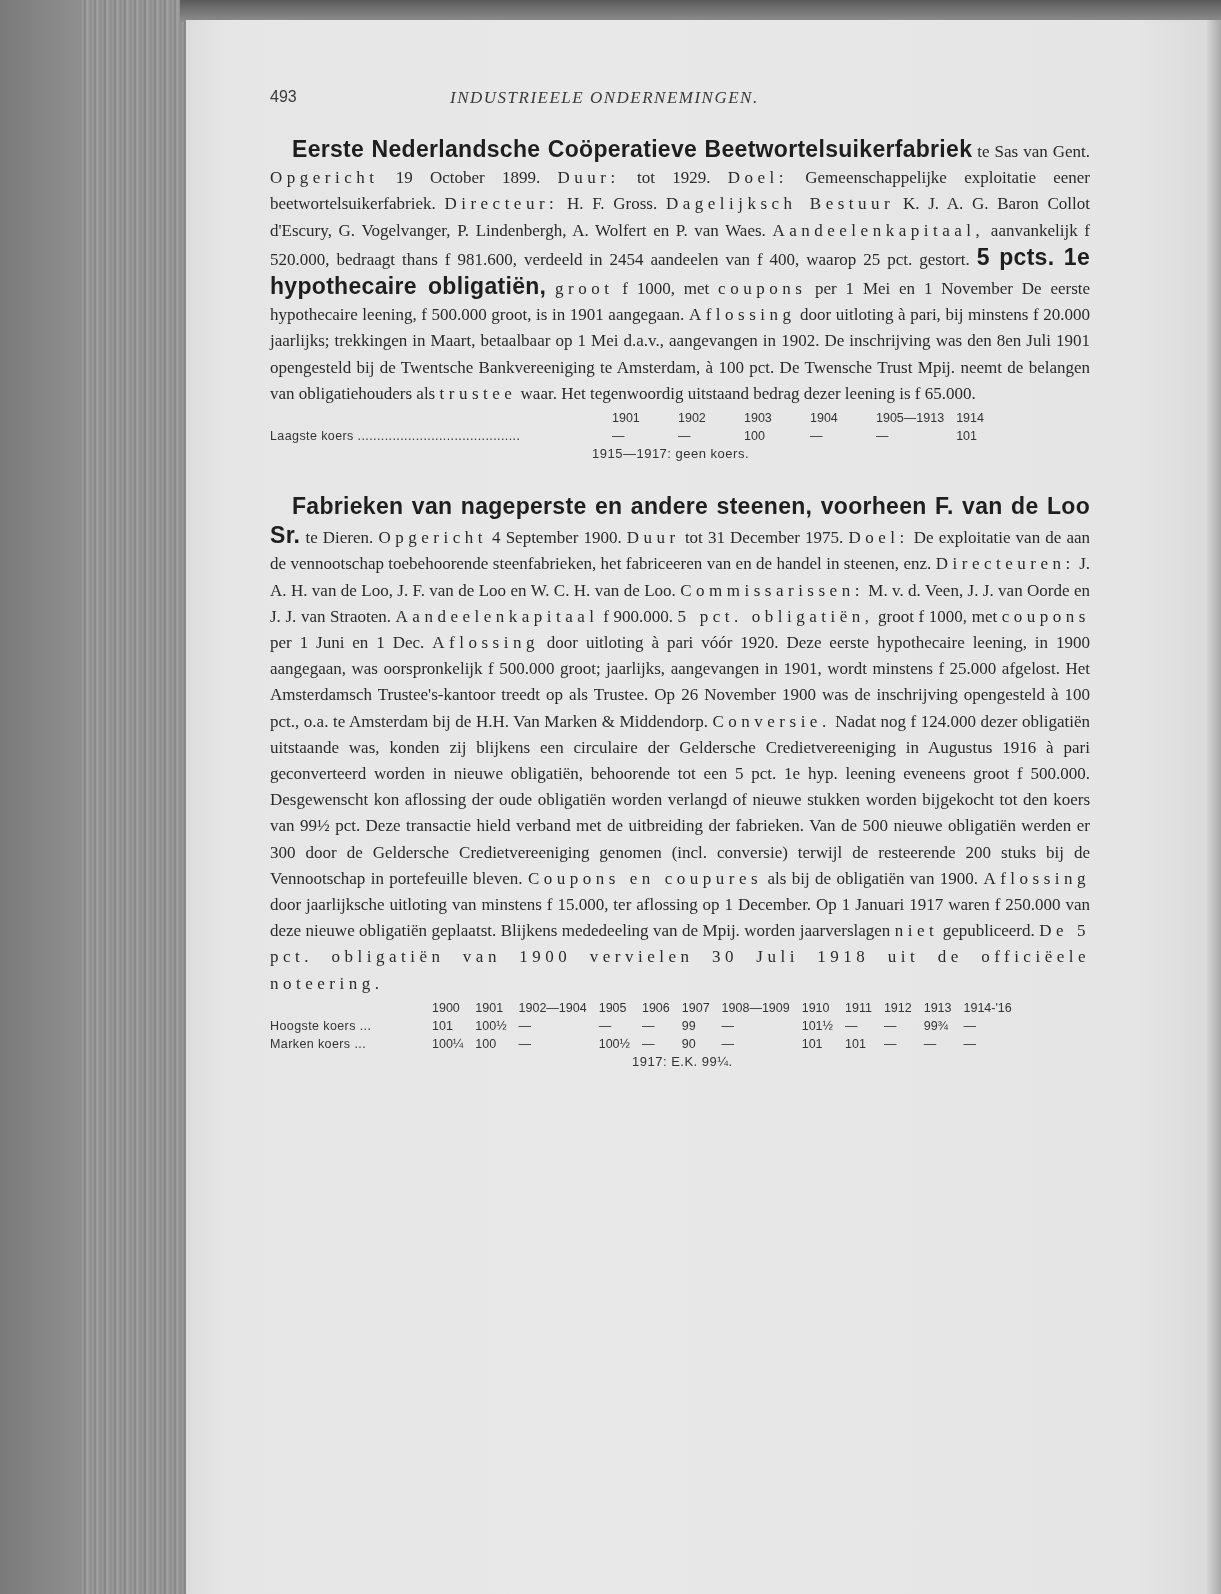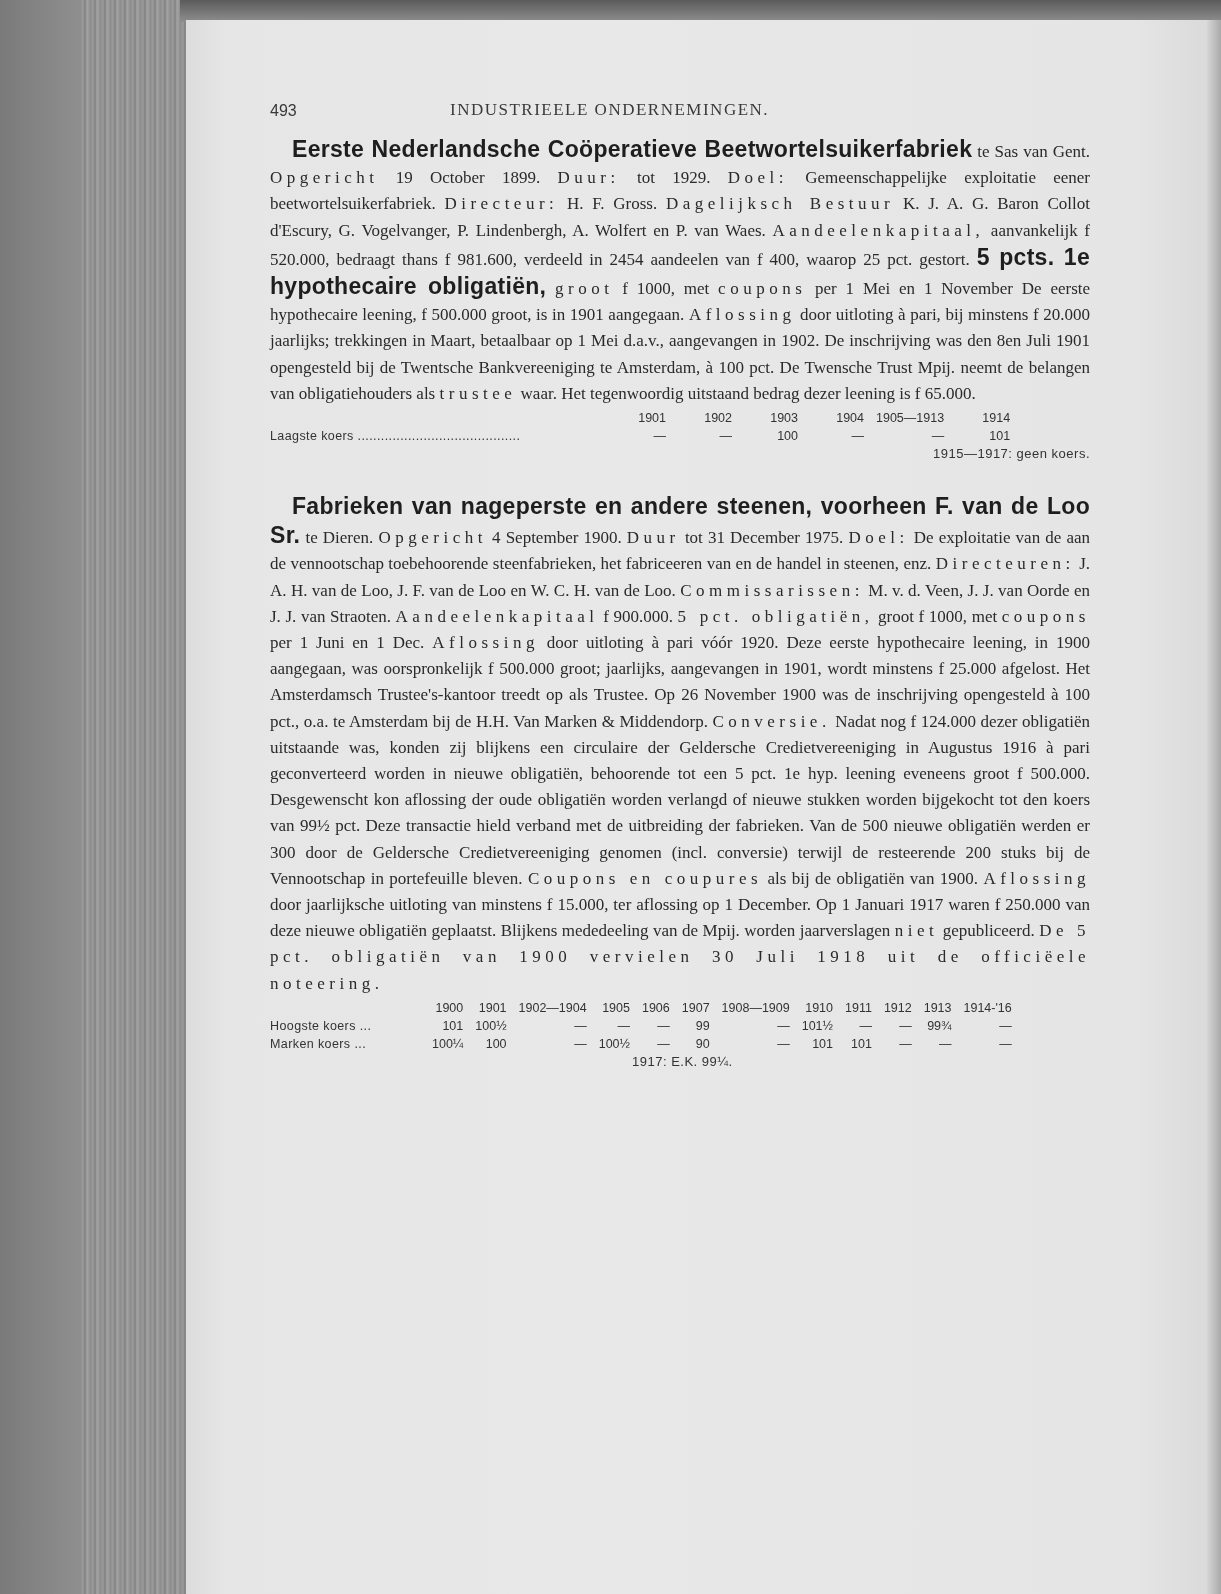--- a/index.html
+++ b/index.html
@@ -28,44 +28,44 @@
   .right-shade {
     position:absolute; right:0; top:20px; width:14px; height:1574px;
     background:linear-gradient(90deg,#d6d6d6,#a9a9a9);
   }
   .content {
     position:absolute; left:270px; top:88px; width:820px;
     color:#2a2a2a;
     font-family:"Liberation Serif", "DejaVu Serif", serif;
     font-size:17px;
   }
-  .runhead { display:flex; height:32px; align-items:flex-end; }
+  .runhead { display:flex; height:32px; align-items:flex-start; }
   .runhead .pagenum { width:180px; font-family:"Liberation Sans", sans-serif; font-size:16px; color:#3a3a3a; }
-  .runhead .title { font-size:17px; letter-spacing:1.5px; color:#3a3a3a; }
+  .runhead .title { font-style:italic; font-size:17px; letter-spacing:1.5px; color:#3a3a3a; }
   .entry { margin-top:16px; text-align:justify; line-height:26.2px; }
   .entry p { margin:0; }
   .bold-sans {
     font-family:"Liberation Sans", "DejaVu Sans", sans-serif; font-weight:bold;
     font-size:23px; color:#1e1e1e; letter-spacing:0.3px;
   }
   .sp { letter-spacing:4.5px; }
   .entry.first { text-indent:22px; }
   .entry.second { text-indent:22px; margin-top:30px; }
   table.koers {
     border-collapse:collapse; font-size:12.5px; color:#333;
     font-family:"Liberation Sans", sans-serif;
     margin:2px 0 0 0;
   }
-  table.koers td, table.koers th { padding:0 6px; font-weight:normal; text-align:right; line-height:18px; white-space:nowrap; }
+  table.koers td, table.koers th { padding:0 6px; font-weight:normal; text-align:left; line-height:18px; white-space:nowrap; }
   table.koers td.label { text-align:left; padding-left:0; letter-spacing:0.4px; }
   .tbl1 td.label { width:330px; }
   .tbl1 td, .tbl1 th { width:54px; }
   .tbl2 td.label { width:150px; }
   .note { font-size:13px; text-align:center; font-family:"Liberation Sans", sans-serif; color:#333; line-height:18px; letter-spacing:0.5px; }
-  .note1 { padding-left:120px; text-align:right; margin-left:180px; }
+  .note1 { padding-left:120px; text-align:left; margin-left:180px; }
   .note2 { text-align:left; margin-left:340px; }
 </style>
 </head>
 <body>
 
 <div class="book-edge">
     <div class="dark"></div>
   </div>
 <div class="top-shadow"></div>
 <div class="page"></div>

